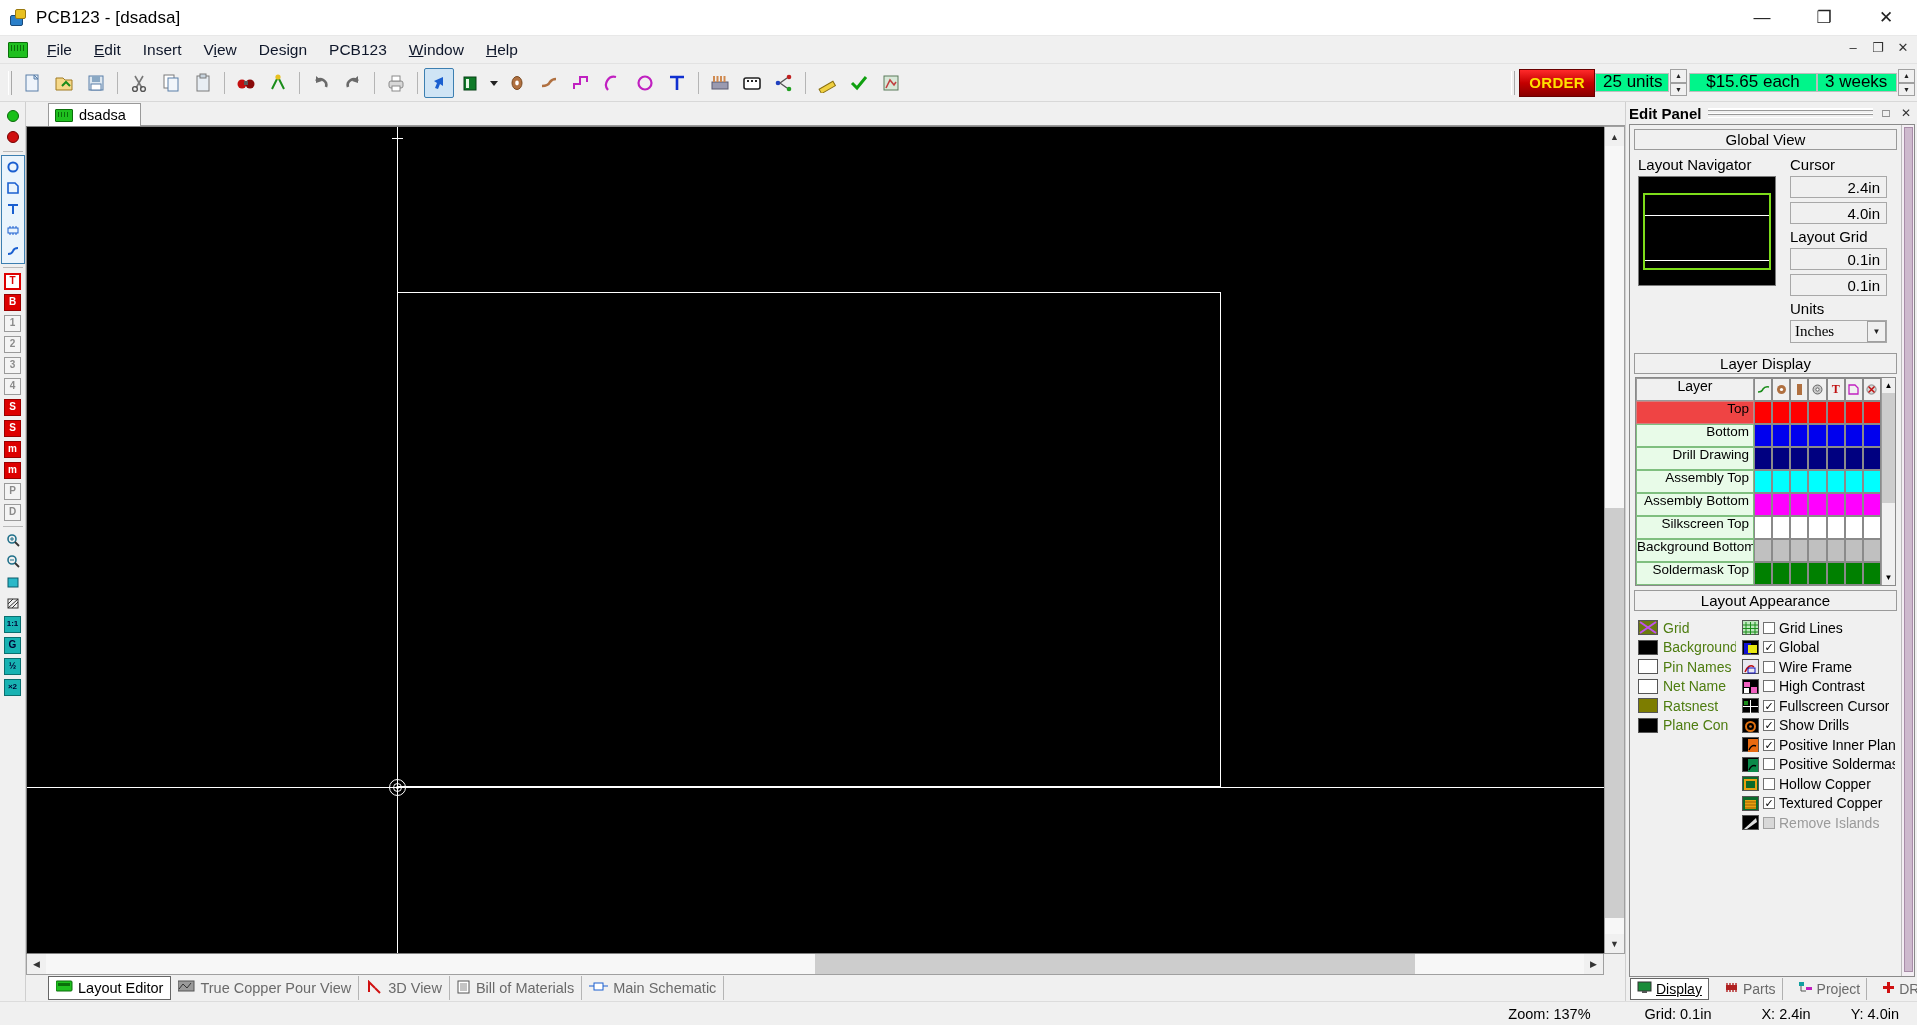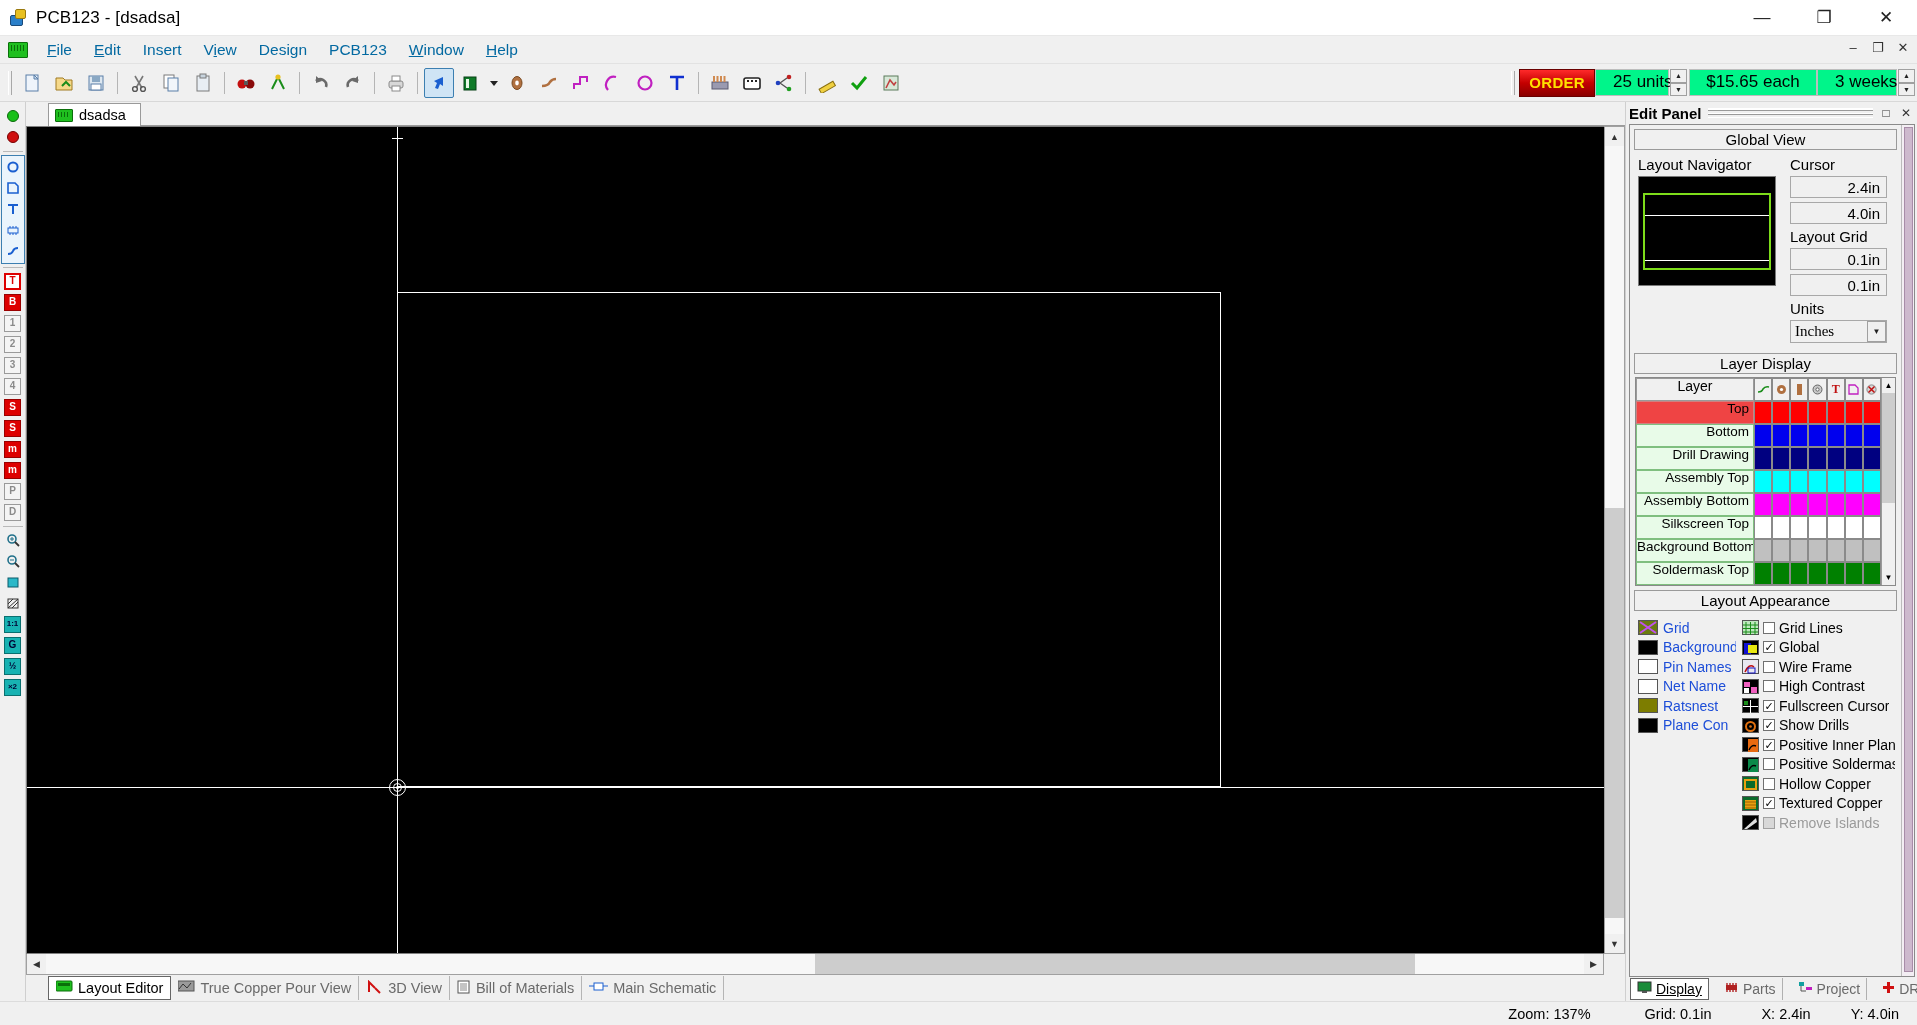--- a/index.html
+++ b/index.html
@@ -60,21 +60,21 @@
   }
   .menu-doc-icon i {
     position: absolute; inset: 0; background: #1fbf1f;
     border: 1px solid #0a6f0a; border-radius: 1px;
   }
   .menu-doc-icon i:after {
     content: ""; position: absolute; left: 2px; top: 2px; right: 2px; bottom: 6px;
     background: repeating-linear-gradient(90deg,#0a6f0a 0 1px,transparent 1px 3px);
   }
   .menu-item {
-    padding: 3px 11px; font-size: 15.5px; color: #0369a1; cursor: default;
+    padding: 3px 11px; font-size: 15.5px; color: #0f172a; cursor: default;
   }
   .menu-item u { text-decoration: underline; }
   .mdi-btns { position: absolute; right: 6px; top: 4px; display: flex; gap: 9px; }
   .mdi-btn { font-size: 13px; color: #333; width: 16px; text-align: center; }
 
   
   .toolbar {
     height: 38px; flex: 0 0 38px;
     background: #f0f0f0;
     display: flex; align-items: center;
@@ -96,22 +96,22 @@
   .tb-spacer { flex: 1 1 auto; }
 
   .order-badge {
     background: linear-gradient(180deg,#ff2a2a 0%,#c40000 50%,#8a0000 100%);
     color: #ffe000; font-weight: bold; font-size: 15px;
     padding: 4px 9px 5px; border: 1px solid #6a0000; letter-spacing: .3px;
     font-family: "Liberation Sans", sans-serif;
   }
   .green-field {
     background: #00f58a; color: #000; font-size: 17px;
-    padding: 3px 17px 4px; border: 1px solid #bdbdbd;
-    height: 27px; display: flex; align-items: center; white-space: nowrap;
+    padding: 3px 7px 4px; border: 1px solid #bdbdbd;
+    height: 19px; display: flex; align-items: center; white-space: nowrap;
   }
   .green-field.center { justify-content: center; }
   .spinner {
     width: 17px; height: 27px; display: flex; flex-direction: column;
     margin-left: 1px; margin-right: 2px;
   }
   .spinner div {
     flex: 1; border: 1px solid #a0a0a0; background: #f0f0f0;
     display: flex; align-items: center; justify-content: center;
     font-size: 7px; line-height: 1; color: #222;
@@ -337,21 +337,21 @@
   .lg-sb { width: 14px; flex: 0 0 14px; background: #f0f0f0; border-left: 1px solid #9a9a9a;
            display: flex; flex-direction: column; }
   .lg-sb .a { height: 15px; display: flex; align-items: center; justify-content: center; font-size: 8px; }
   .lg-sb .t { flex: 1 1 auto; position: relative; }
   .lg-sb .t i { position: absolute; left: 0; right: 0; top: 0; height: 62%; background: #cdcdcd; }
 
   .appear { padding: 5px 6px 4px 8px; display: flex; gap: 6px; }
   .ap-col-left { width: 98px; flex: 0 0 98px; }
   .ap-row { display: flex; align-items: center; height: 19.5px; gap: 5px; }
   .swatch { width: 20px; height: 15px; border: 1px solid #555; flex: 0 0 20px; }
-  .ap-lbl { font-size: 14px; color: #1d4ed8; white-space: nowrap; overflow: hidden; }
+  .ap-lbl { font-size: 14px; color: #4d7c0f; white-space: nowrap; overflow: hidden; }
   .ap-col-right { flex: 1 1 auto; min-width: 0; }
   .ap-row2 { display: flex; align-items: center; height: 19.5px; gap: 4px; }
   .micon { width: 17px; height: 15px; border: 1px solid #555; flex: 0 0 17px; }
   .cbox {
     width: 12px; height: 12px; border: 1px solid #707070; background: #fff;
     flex: 0 0 12px; position: relative; font-size: 11px; line-height: 10px;
     text-align: center; color: #000;
   }
   .cbox.dis { background: #d8d8d8; border-color: #a0a0a0; }
   .ap-lbl2 { font-size: 14px; color: #000; white-space: nowrap; overflow: hidden; }

